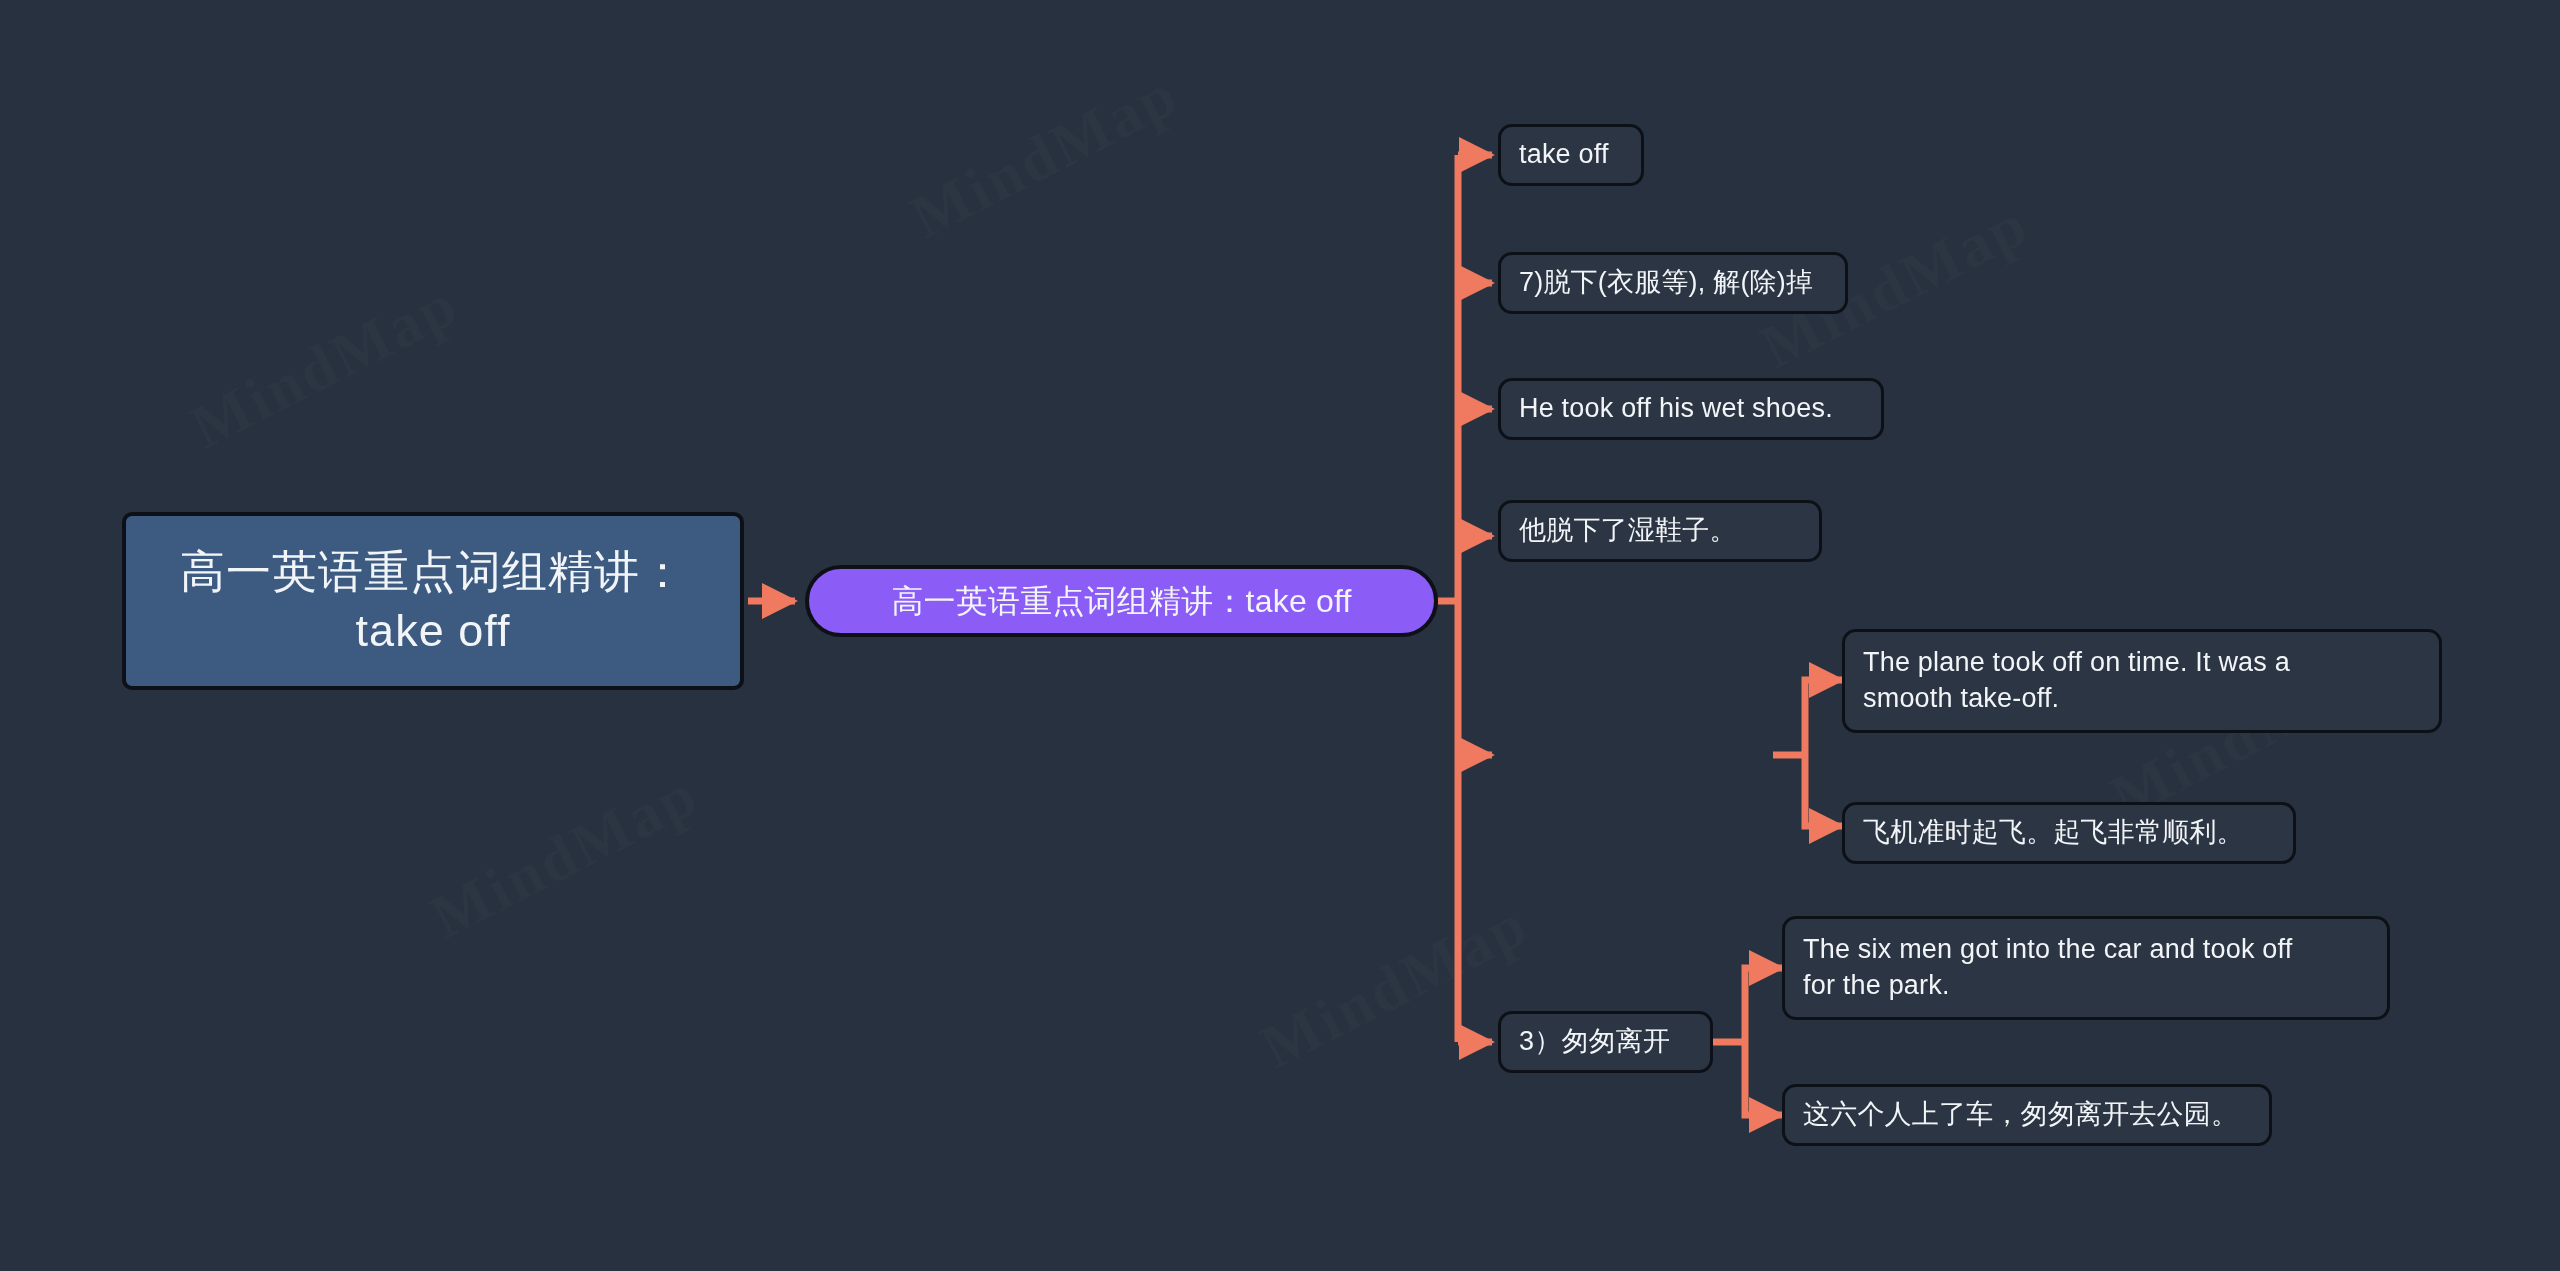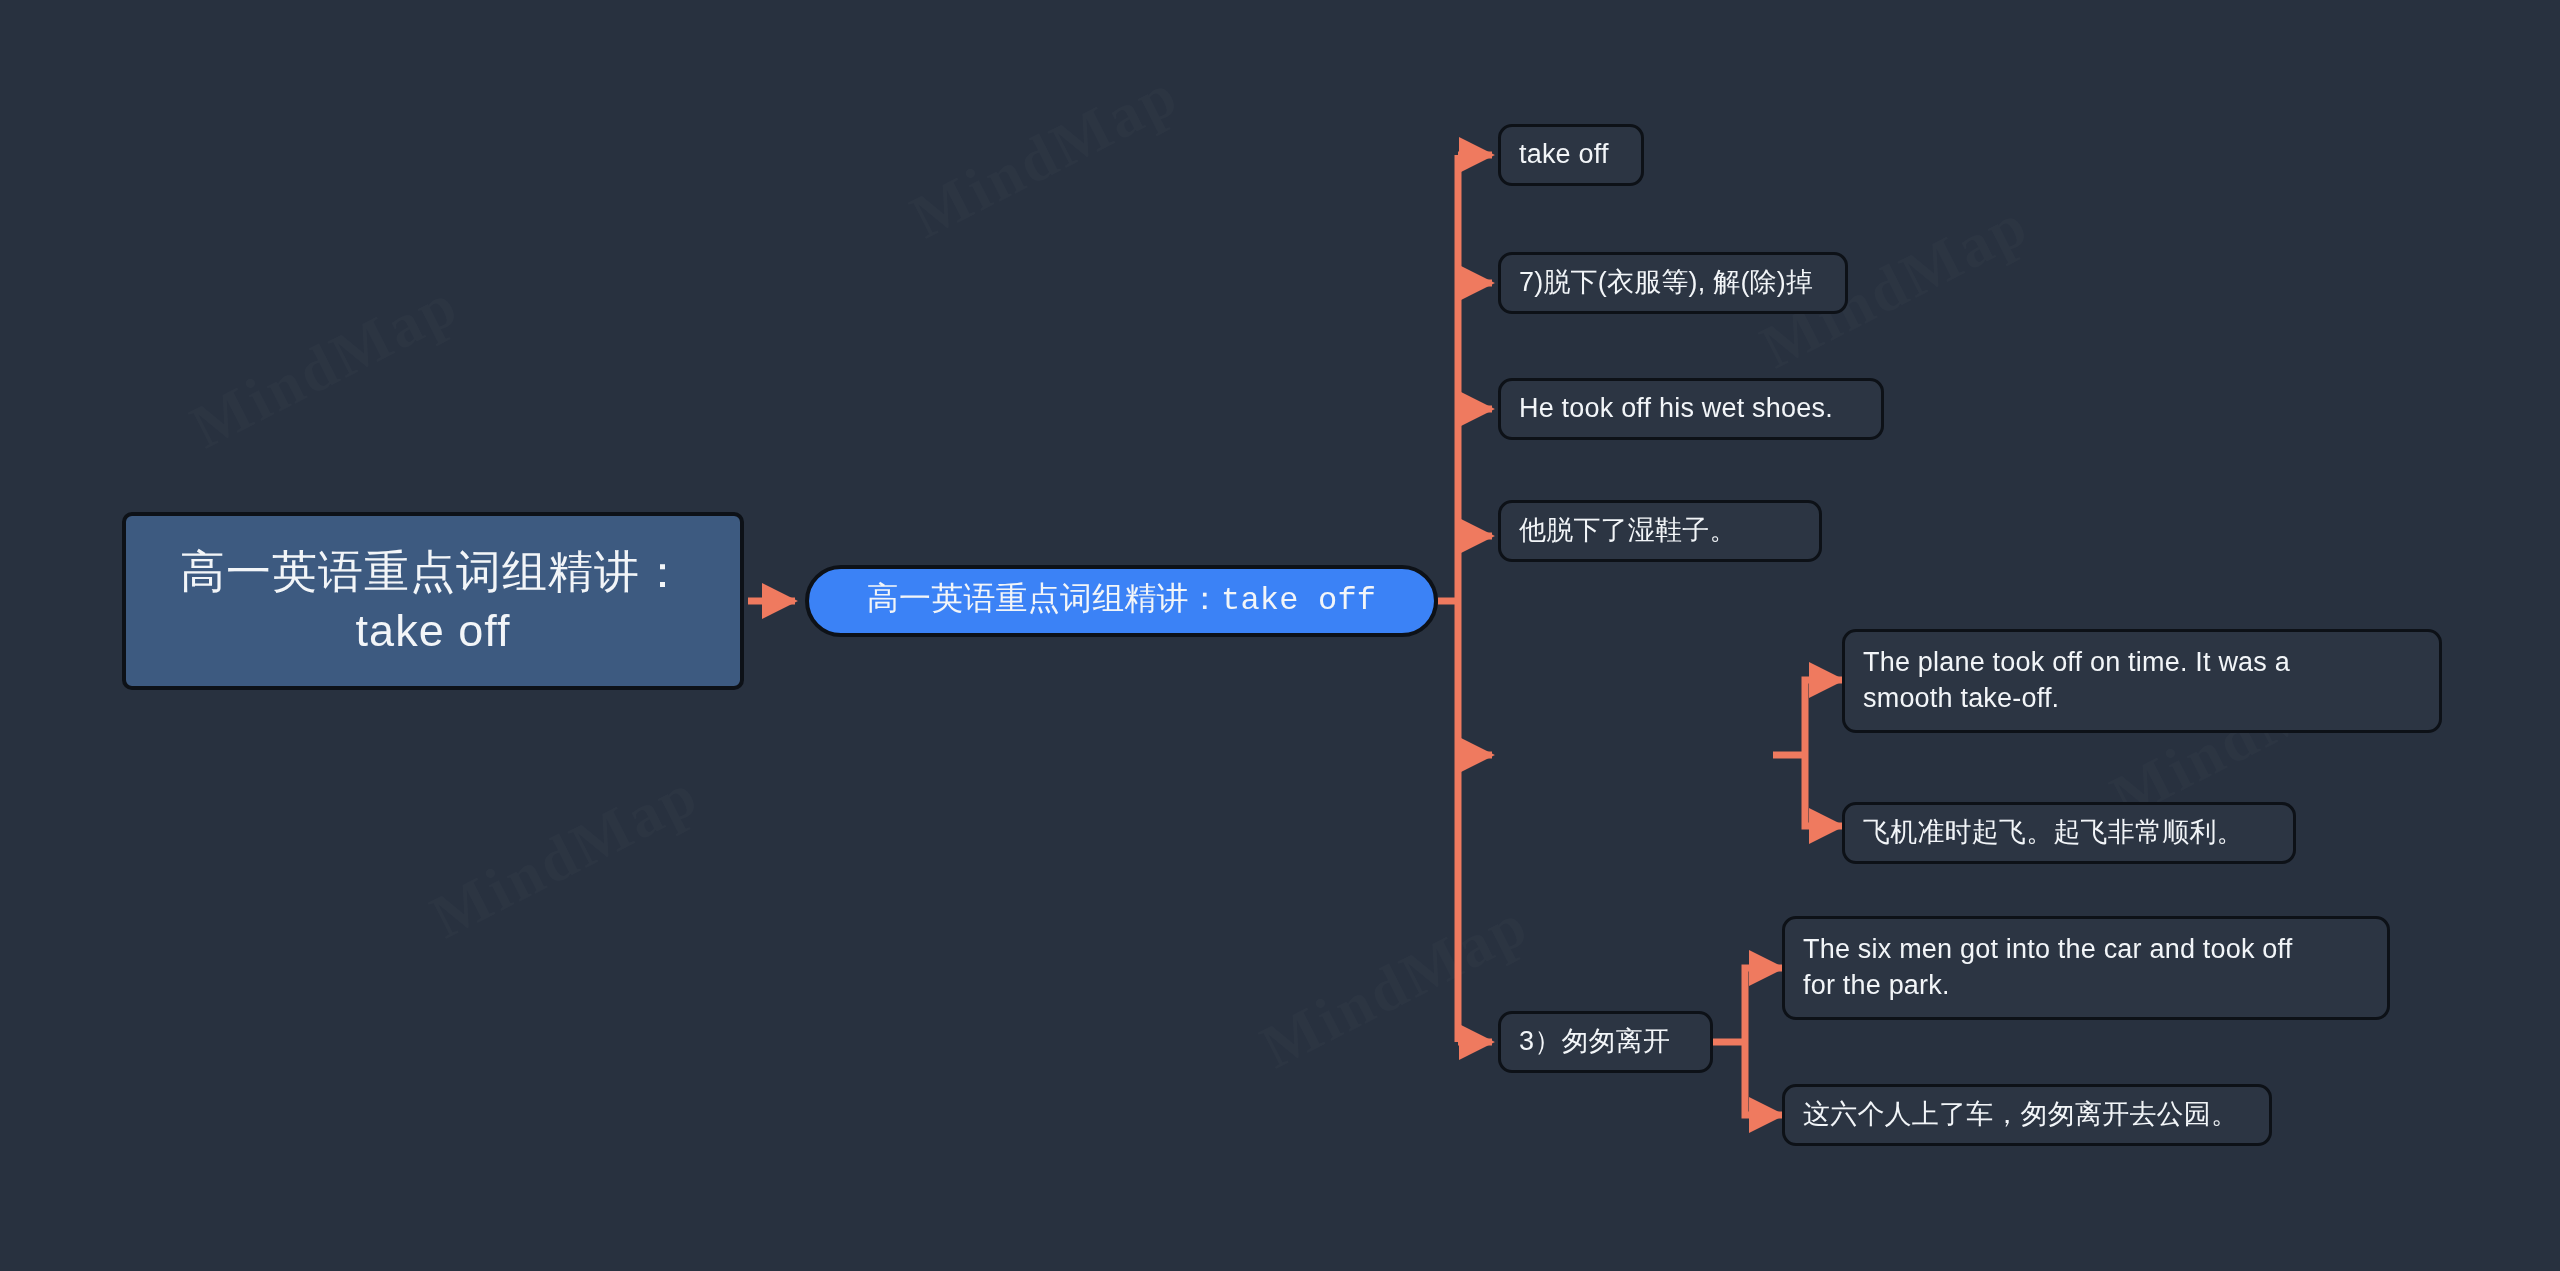--- a/index.html
+++ b/index.html
@@ -64,23 +64,22 @@
     text-align: center;
     font-size: 45px;
     letter-spacing: 1px;
     padding: 0 8px;
   }
   .node.pill {
     border-radius: 999px;
     justify-content: flex-end;
     text-align: center;
     font-size: 32px;
-    background: #3b82f6;
+    background: #8b5cf6;
     border: 4px solid #0d1117;
-    font-family: Liberation Mono, monospace;
   }
   .node .txt { display: block; width: 100%; }
   .node.wrap { align-items: center; }
 </style>
 </head>
 <body>
 
 <div id="stage">
 
   <div id="watermark">

